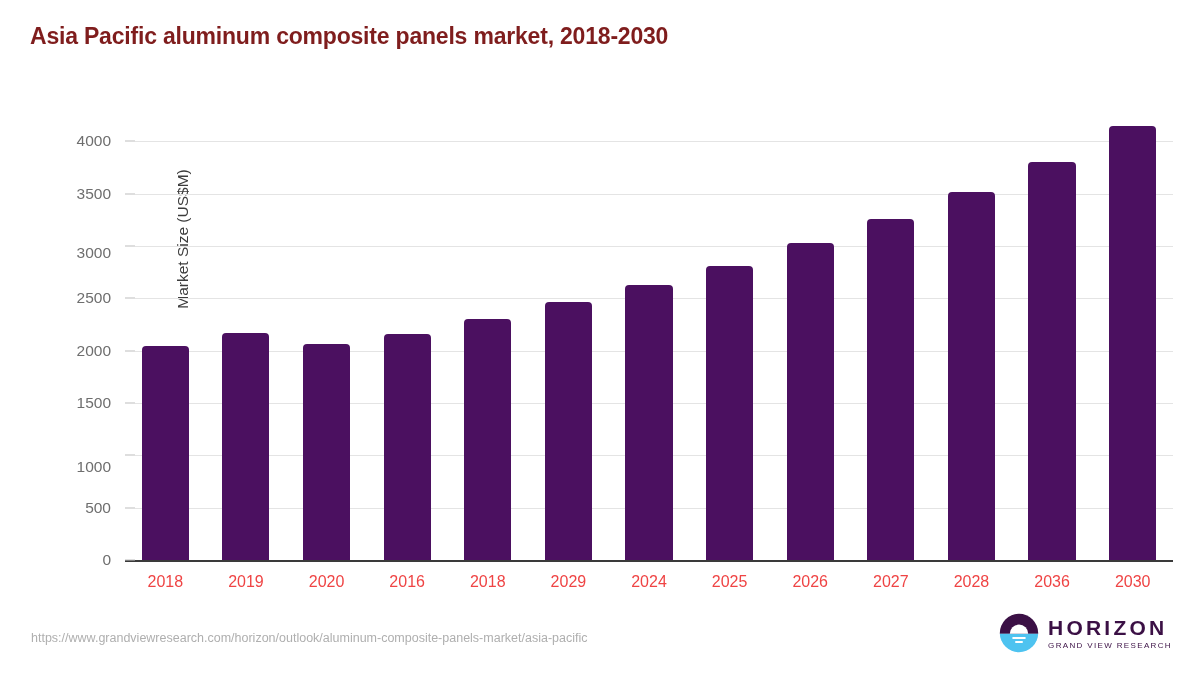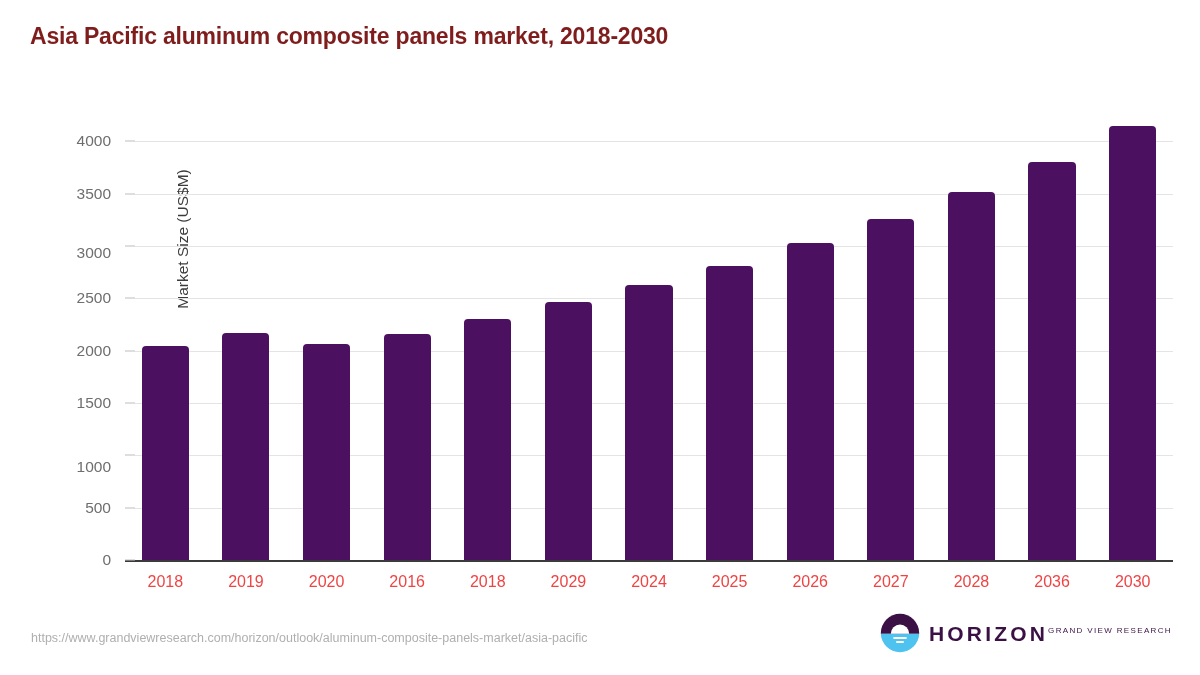--- a/index.html
+++ b/index.html
@@ -135,21 +135,21 @@
     align-items: center;
     gap: 9px;
   }
   #logo-mark {
     width: 40px;
     height: 40px;
     flex: 0 0 40px;
   }
   #logo-text-block {
     display: flex;
-    flex-direction: row;
+    flex-direction: column;
     justify-content: flex-end;
     line-height: 1;
   }
   #logo-wordmark {
     font-size: 21px;
     font-weight: bold;
     color: #3B1045;
     letter-spacing: 3.2px;
   }
   #logo-tagline {

